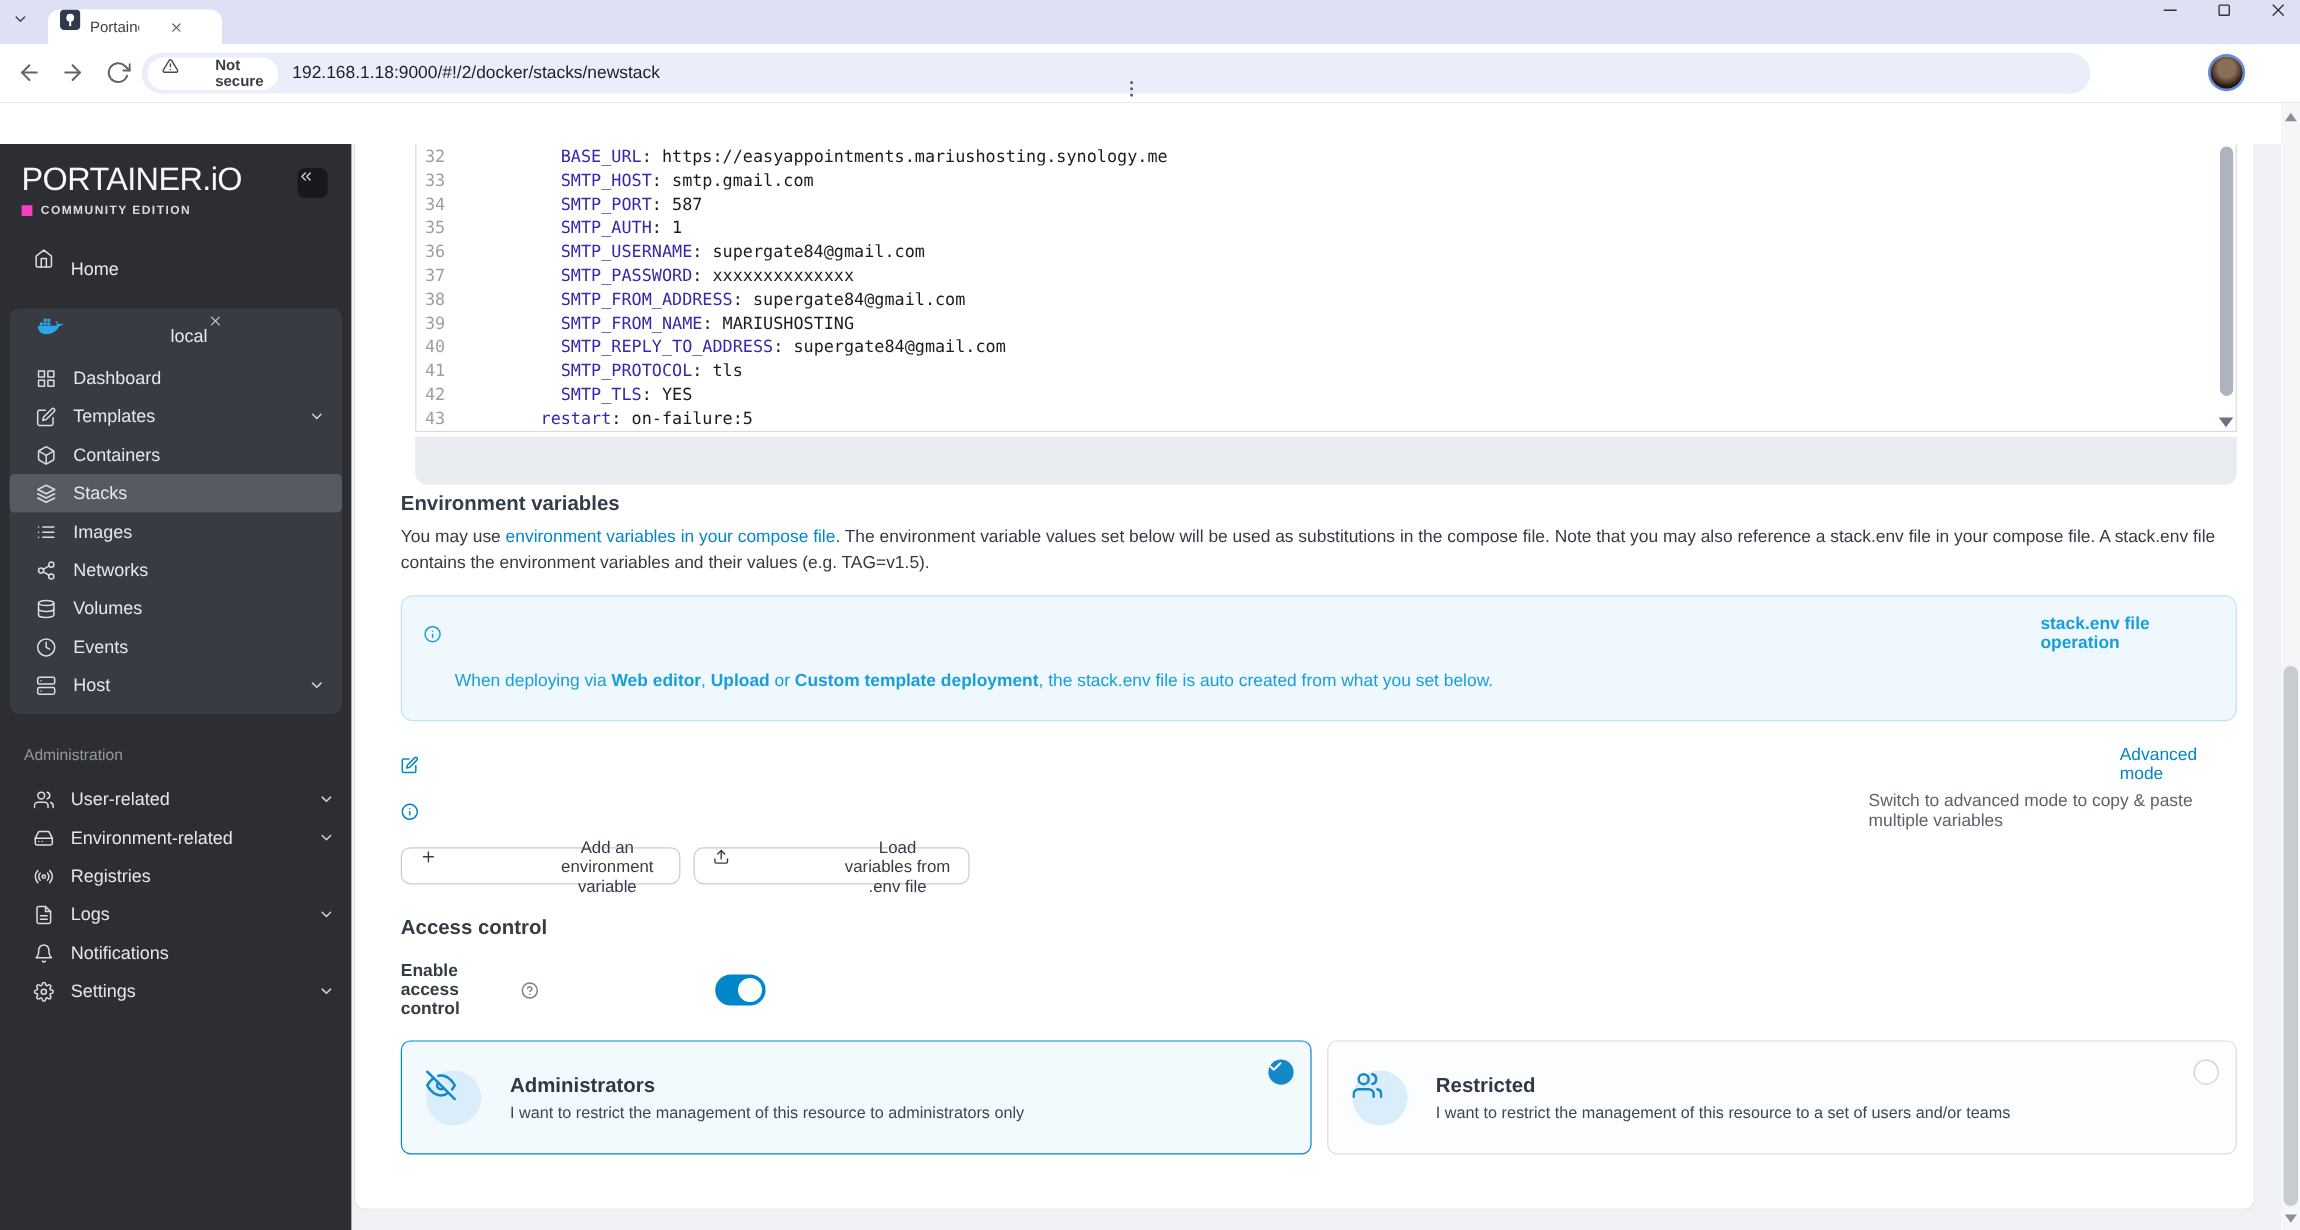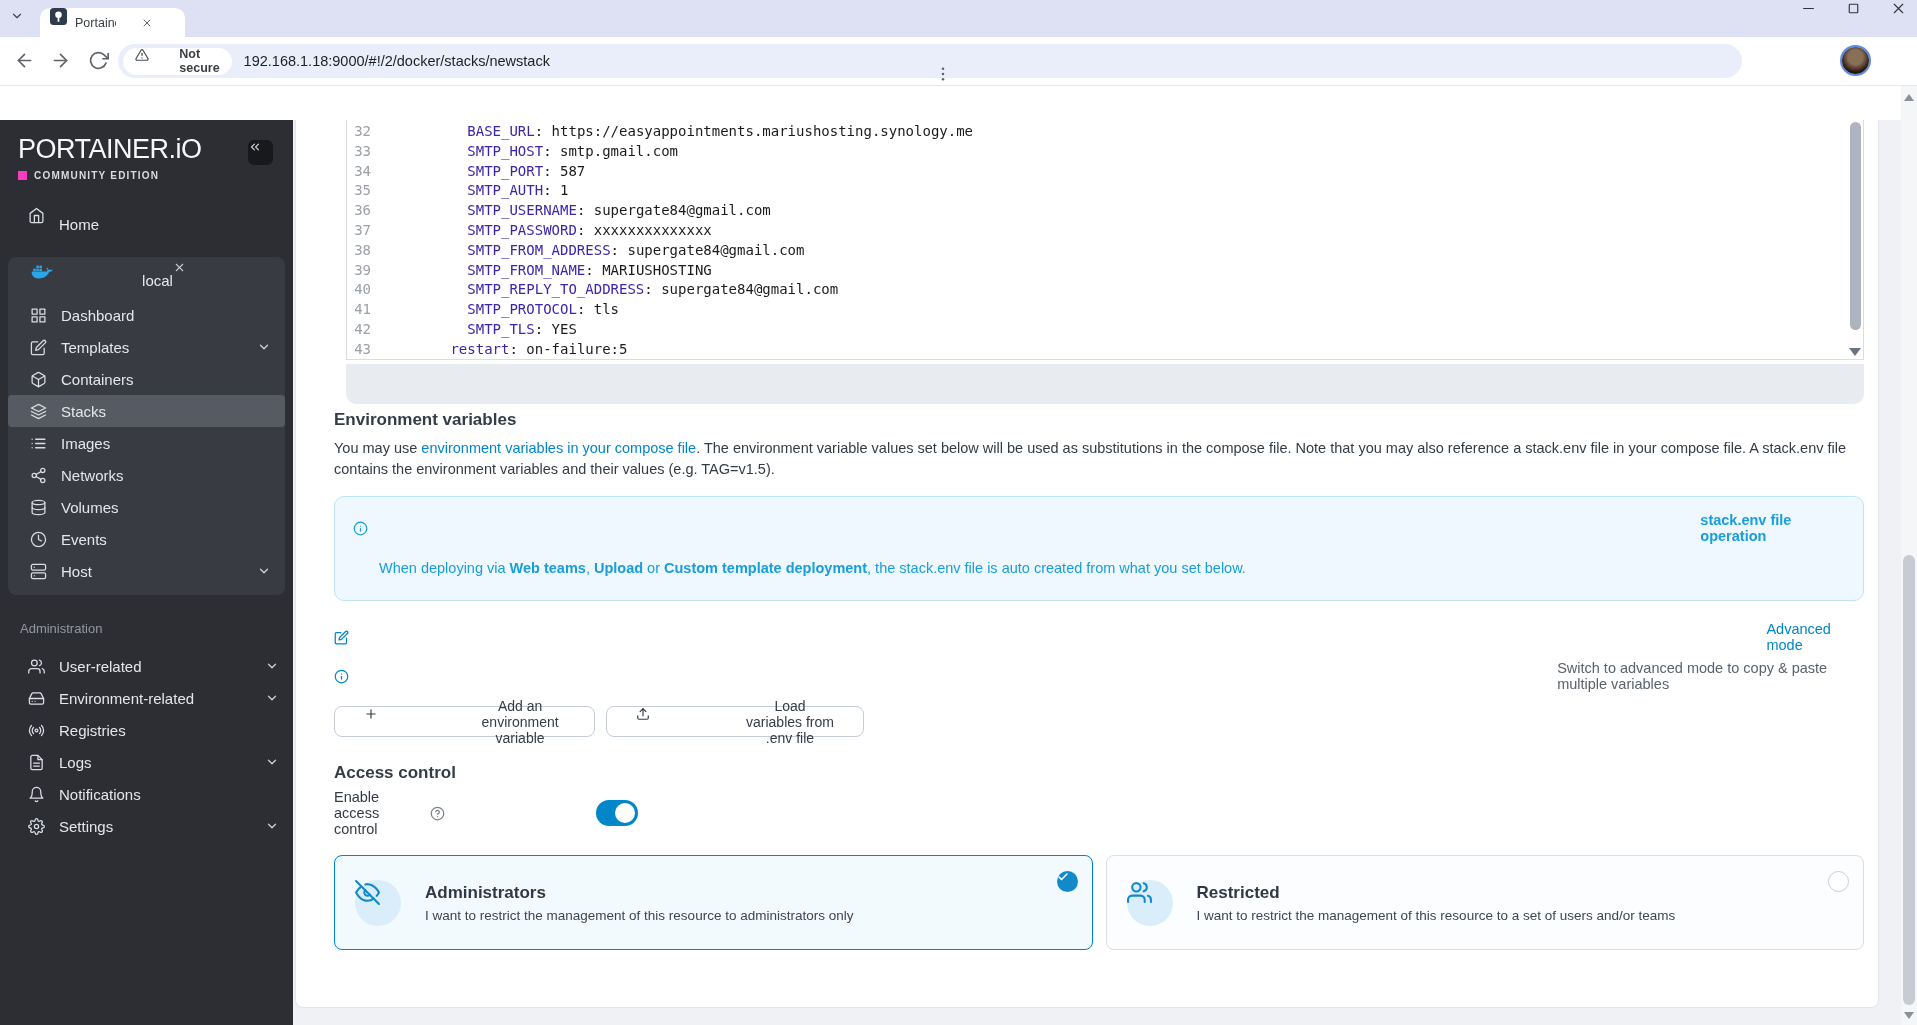--- a/index.html
+++ b/index.html
@@ -85,24 +85,24 @@
   .ib-lines strong { font-weight:700; }
 
   .adv-row { margin-top:20px; display:flex; align-items:center; gap:8px; color:var(--accent); font-size:14.5px; }
   .adv-row svg { width:15px; height:15px; stroke-width:2; }
   .adv-row a { color:var(--accent); text-decoration:none; }
   .hint-row { margin-top:7px; display:flex; align-items:center; gap:7px; color:#5a626c; font-size:14.5px; }
   .hint-row .h-ic { color:var(--accent); width:15px; height:15px; display:inline-flex; }
   .hint-row svg { width:15px; height:15px; stroke-width:2; }
 
   .btn-row { margin-top:14px; display:flex; gap:11px; }
-  .btn { height:31px; display:inline-flex; align-items:center; gap:9px; padding:0 29px; background:#fff; border:1px solid #c6ccd5; border-radius:8px; font-size:14px; color:#343c46; }
+  .btn { height:31px; display:inline-flex; align-items:center; gap:9px; padding:0 15px; background:#fff; border:1px solid #c6ccd5; border-radius:8px; font-size:14px; color:#343c46; }
   .btn svg { width:14px; height:14px; stroke-width:2; }
 
-  .enable-row { margin-top:6px; display:flex; align-items:center; }
+  .enable-row { margin-top:18px; display:flex; align-items:center;font-weight:bold; }
   .enable-label { width:262px; display:flex; align-items:center; gap:6px; font-size:14.5px; color:#333b45; }
   .enable-label .q-ic { width:15px; height:15px; color:#7a828c; display:inline-flex; }
   .enable-label svg { width:15px; height:15px; stroke-width:2; }
   .toggle { width:42px; height:26px; border-radius:13px; background:var(--accent); position:relative; }
   .toggle .knob { position:absolute; right:3px; top:3px; width:20px; height:20px; border-radius:50%; background:#fff; }
 
   .cards-row { margin-top:18px; display:flex; gap:13px; }
   .ac-card { position:relative; flex:1; height:95px; border-radius:8px; display:flex; align-items:center; padding:0 20px; border:1px solid #d9dee5; background:#fcfdfe; }
   .ac-card.selected { border:1px solid var(--accent); background:#f3fafe; }
   .ac-ic { width:46px; height:46px; border-radius:50%; background:#d9edfb; color:#1489ca; display:flex; align-items:center; justify-content:center; flex:0 0 46px; }
@@ -487,21 +487,21 @@
             <span style="display: inline-flex; width: 100%; height: 100%;">
                 <svg viewBox="0 0 24 24" fill="none" stroke="currentColor" stroke-width="2" stroke-linecap="round" stroke-linejoin="round" width="100%" height="100%">
                   <circle cx="12" cy="12" r="10"></circle>
                   <line x1="12" y1="16" x2="12" y2="12"></line>
                   <line x1="12" y1="8" x2="12.01" y2="8"></line>
                 </svg>
               </span>
             <span>stack.env file operation</span>
           </div>
           <div class="ib-lines" id="ib-lines">
-              <div><span>When deploying via </span><strong>Web teams</strong><span>, </span><strong>Upload</strong><span> or </span><strong>Custom template deployment</strong><span>, the stack.env file is auto created from what you set below.</span></div>
+              <div><span>When deploying via </span><strong>Web editor</strong><span>, </span><strong>Upload</strong><span> or </span><strong>Custom template deployment</strong><span>, the stack.env file is auto created from what you set below.</span></div>
             </div>
         </div>
 
         <div class="adv-row">
           <span style="display: inline-flex; width: 100%; height: 100%;">
               <svg viewBox="0 0 24 24" fill="none" stroke="currentColor" stroke-width="2" stroke-linecap="round" stroke-linejoin="round" width="100%" height="100%">
                 <path d="M11 4H4a2 2 0 0 0-2 2v14a2 2 0 0 0 2 2h14a2 2 0 0 0 2-2v-7"></path>
                 <path d="M18.5 2.5a2.12 2.12 0 0 1 3 3L12 15l-4 1 1-4z"></path>
               </svg>
             </span>

